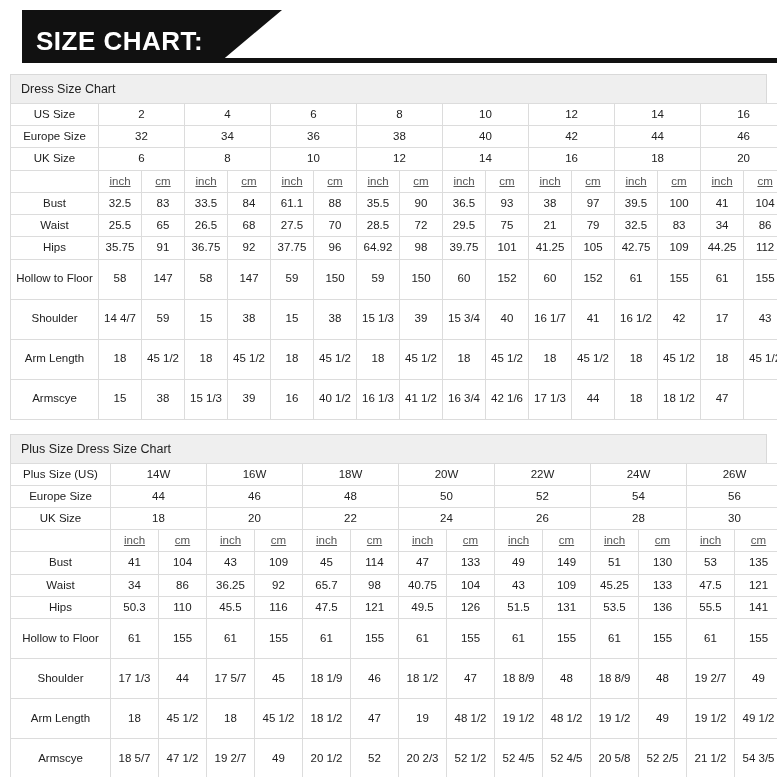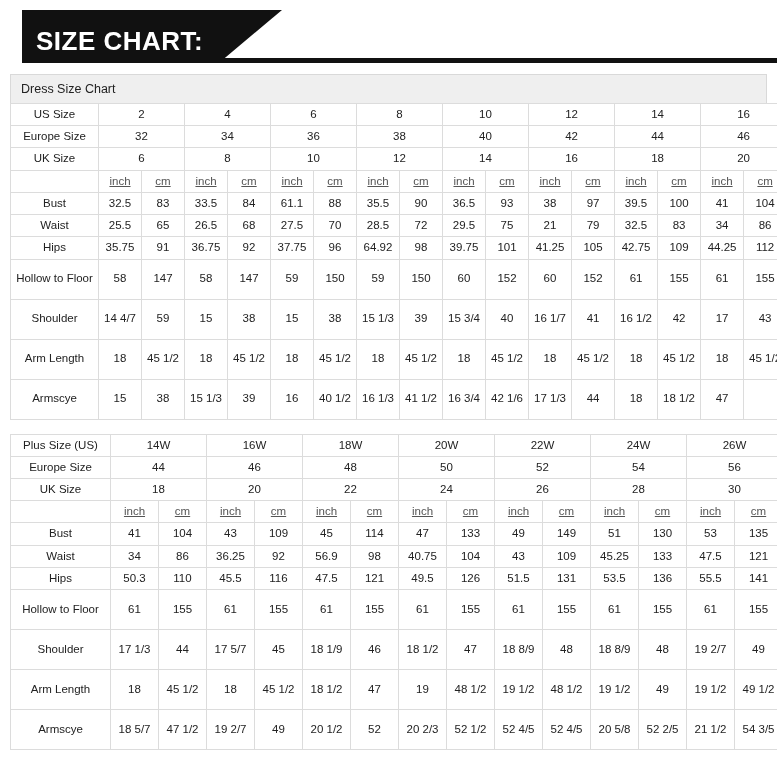--- a/index.html
+++ b/index.html
@@ -283,20 +283,21 @@
             <td>18</td>
             <td>18 1/2</td>
             <td>47</td>
             <td></td>
           </tr>
         </tbody>
     </table>
   </div>
 
   <div class="chart-block">
+    <div class="chart-caption">Plus Size Dress Size Chart</div>
     <table class="size-table">
       <colgroup>
         <col style="width:100px">
         <col span="14" style="width:48px">
       </colgroup>
       <tbody id="table-1-body">
           <tr>
             <td class="rowhead">Plus Size (US)</td>
             <td colspan="2">14W</td>
             <td colspan="2">16W</td>
@@ -359,21 +360,21 @@
             <td>130</td>
             <td>53</td>
             <td>135</td>
           </tr>
           <tr>
             <td class="rowhead">Waist</td>
             <td>34</td>
             <td>86</td>
             <td>36.25</td>
             <td>92</td>
-            <td>56.9</td>
+            <td>65.7</td>
             <td>98</td>
             <td>40.75</td>
             <td>104</td>
             <td>43</td>
             <td>109</td>
             <td>45.25</td>
             <td>133</td>
             <td>47.5</td>
             <td>121</td>
           </tr>

